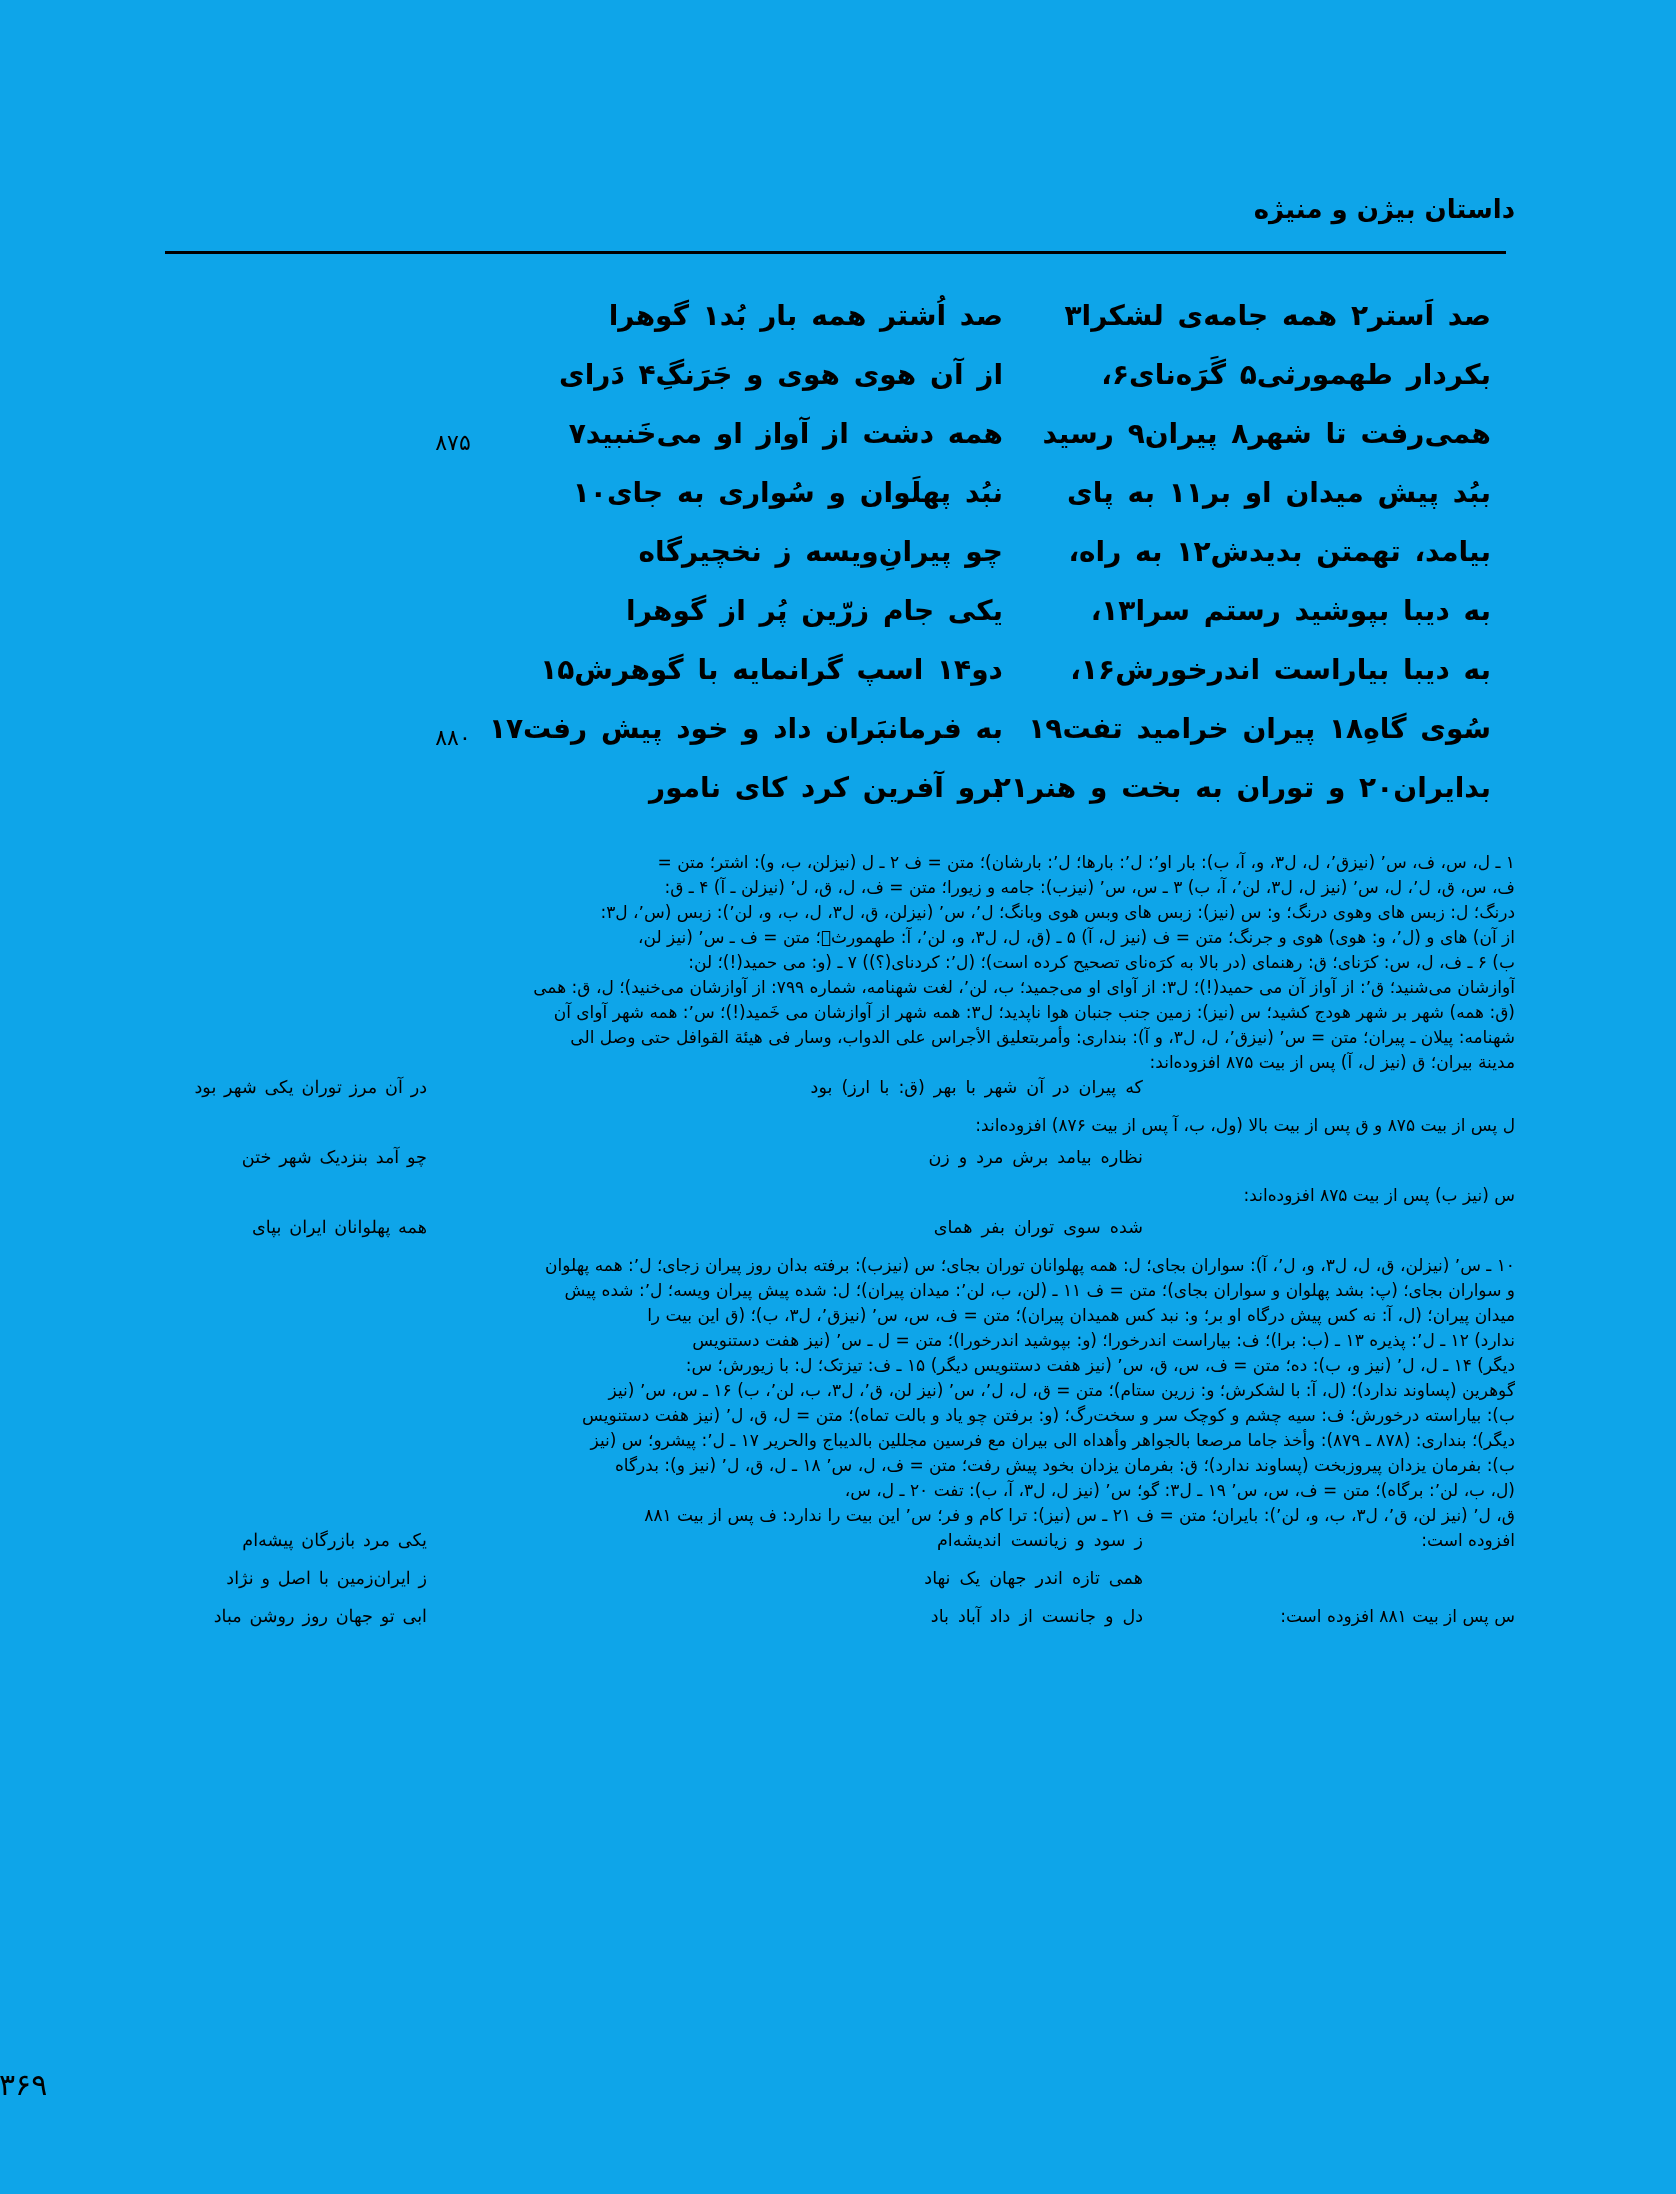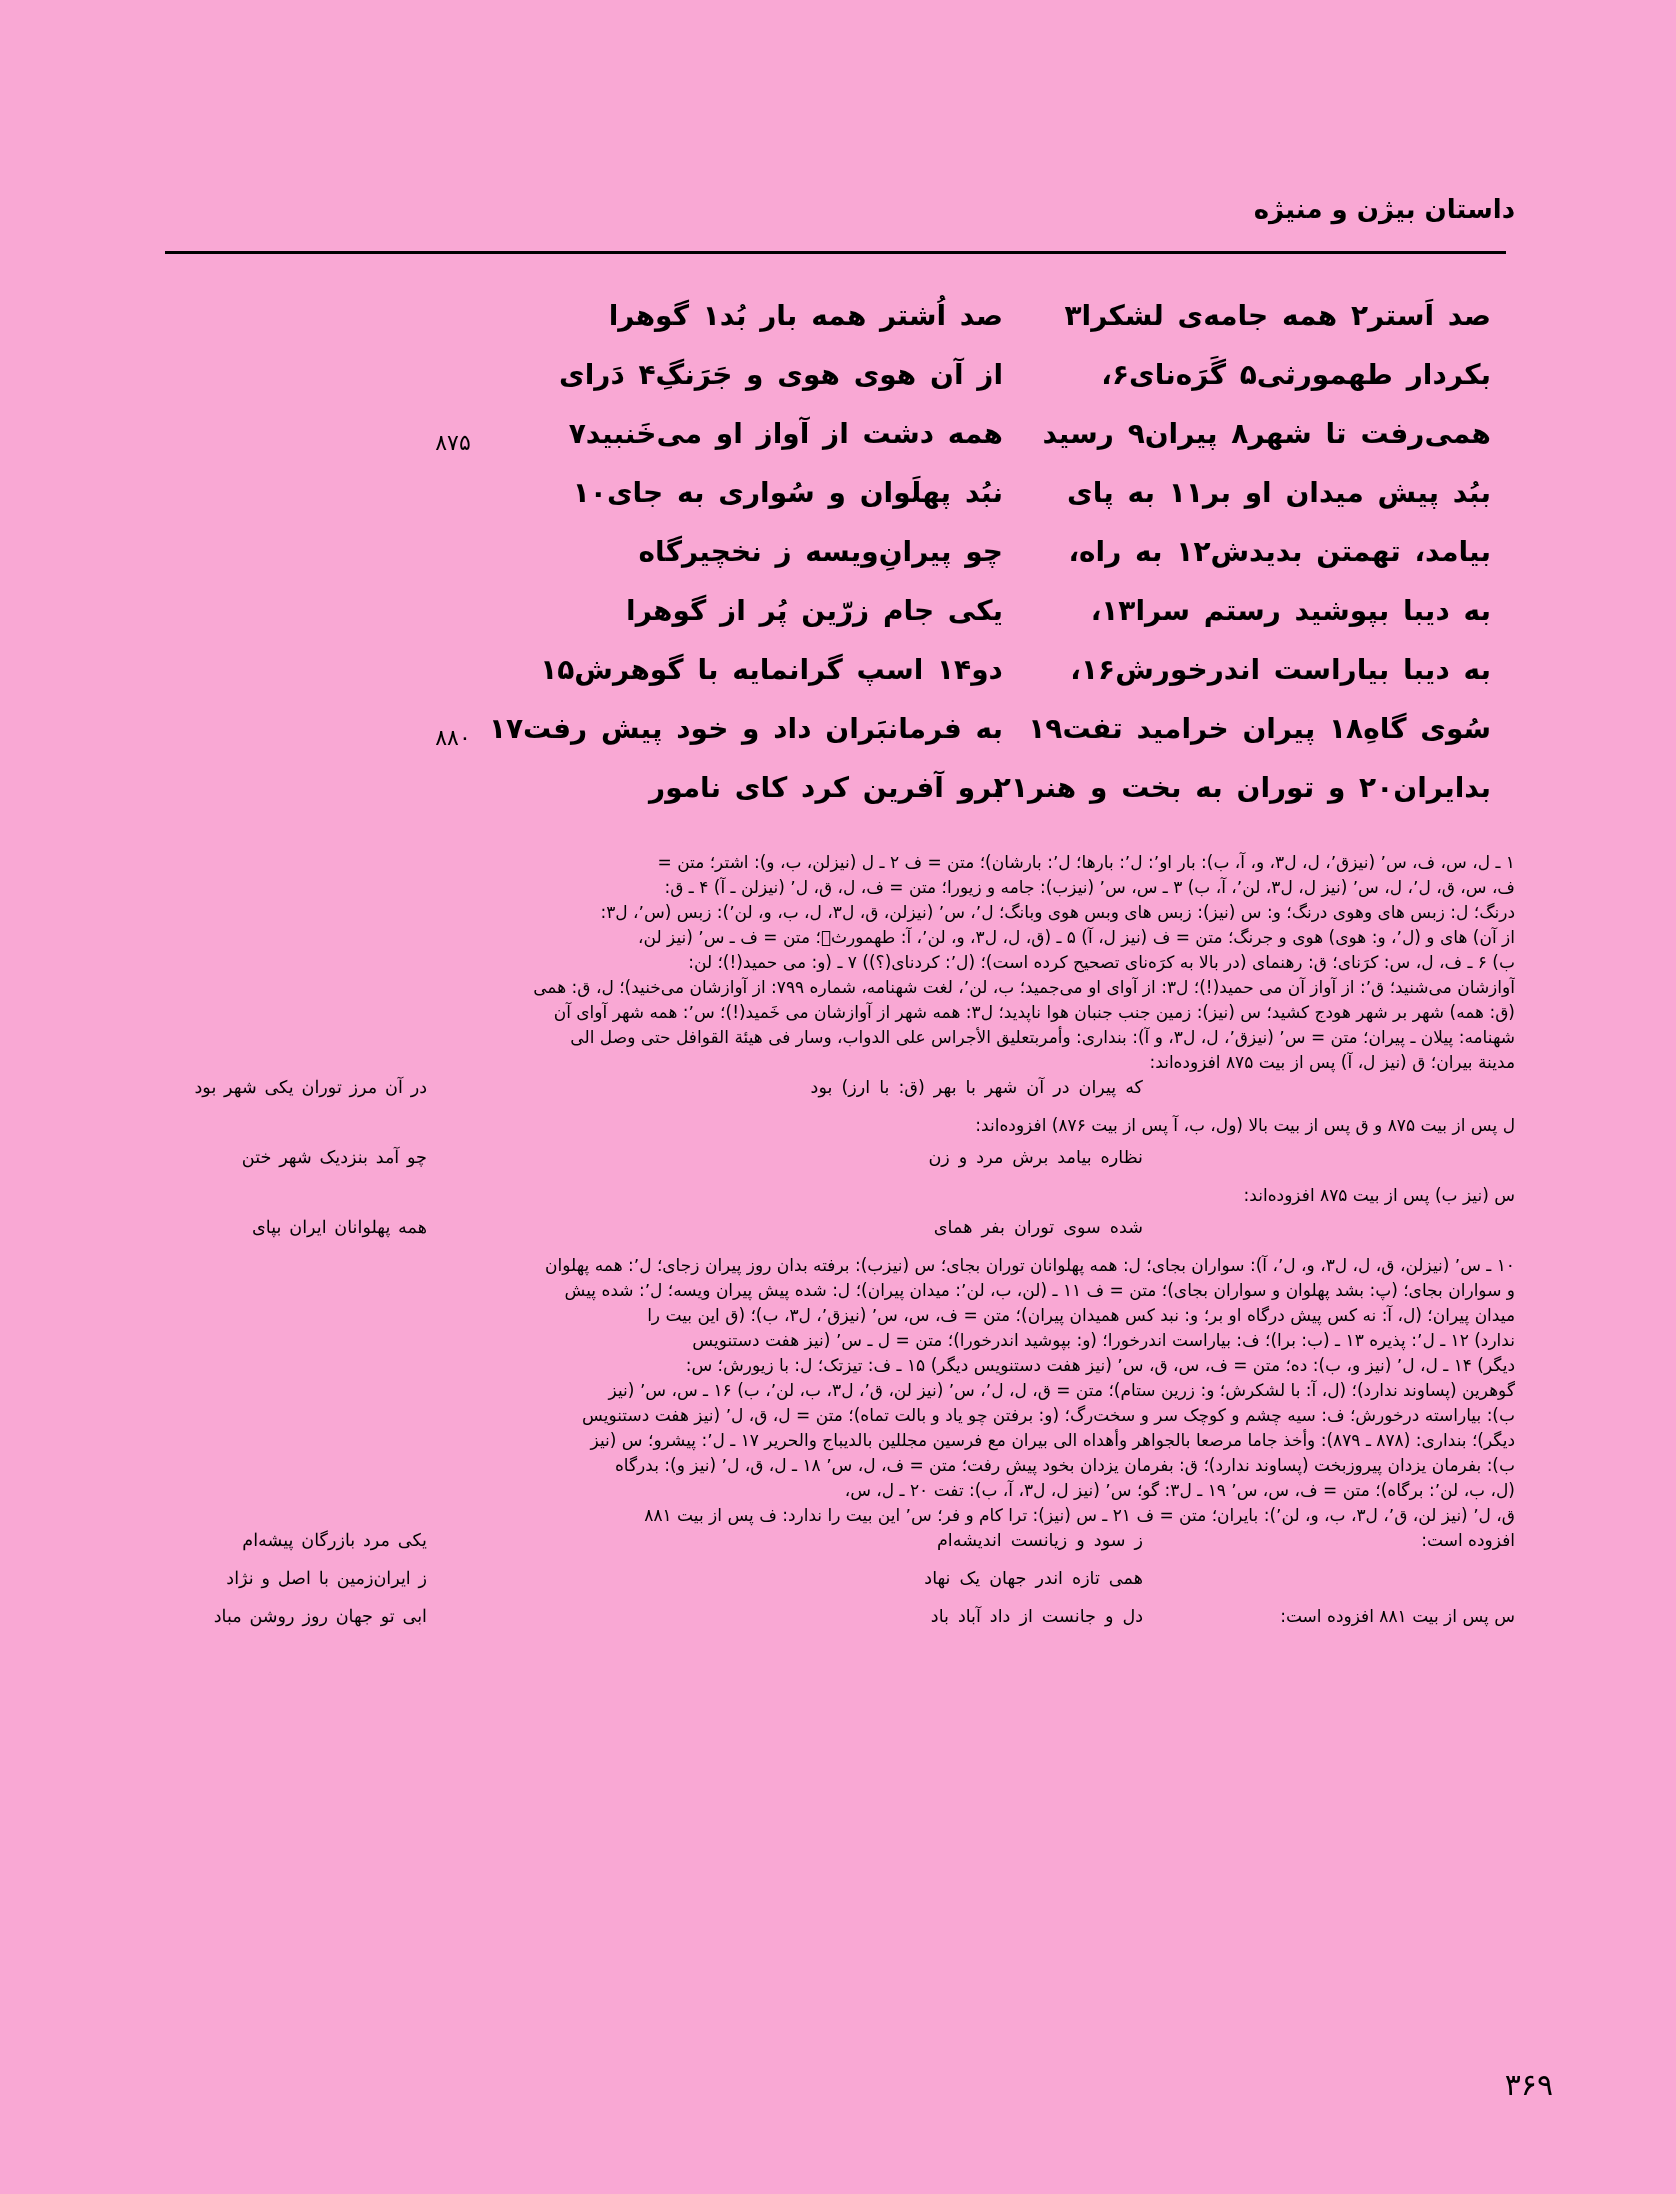--- a/index.html
+++ b/index.html
@@ -9,21 +9,21 @@
     background: #ffffff;
   }
   body {
     font-family: "DejaVu Sans", "Liberation Sans", sans-serif;
     color: #000000;
   }
   #page {
     position: relative;
     width: 1677px;
     height: 2194px;
-    background: #f9a8d4;
+    background: #0ea5e9;
     overflow: hidden;
     box-sizing: border-box;
   }
 
   
   .running-head {
     position: absolute;
     top: 195px;
     right: 161px;
     left: 161px;
@@ -147,21 +147,21 @@
     text-align: right;
     padding-right: 0;
   }
 
   
   .folio {
     position: absolute;
     top: 2067px;
     left: 0;
     width: 1554px;
-    text-align: right;
+    text-align: left;
     font-size: 30px;
     letter-spacing: 1.4px;
   }
 </style>
 </head>
 <body>
 
 <div id="page">
 
   <div class="running-head">

